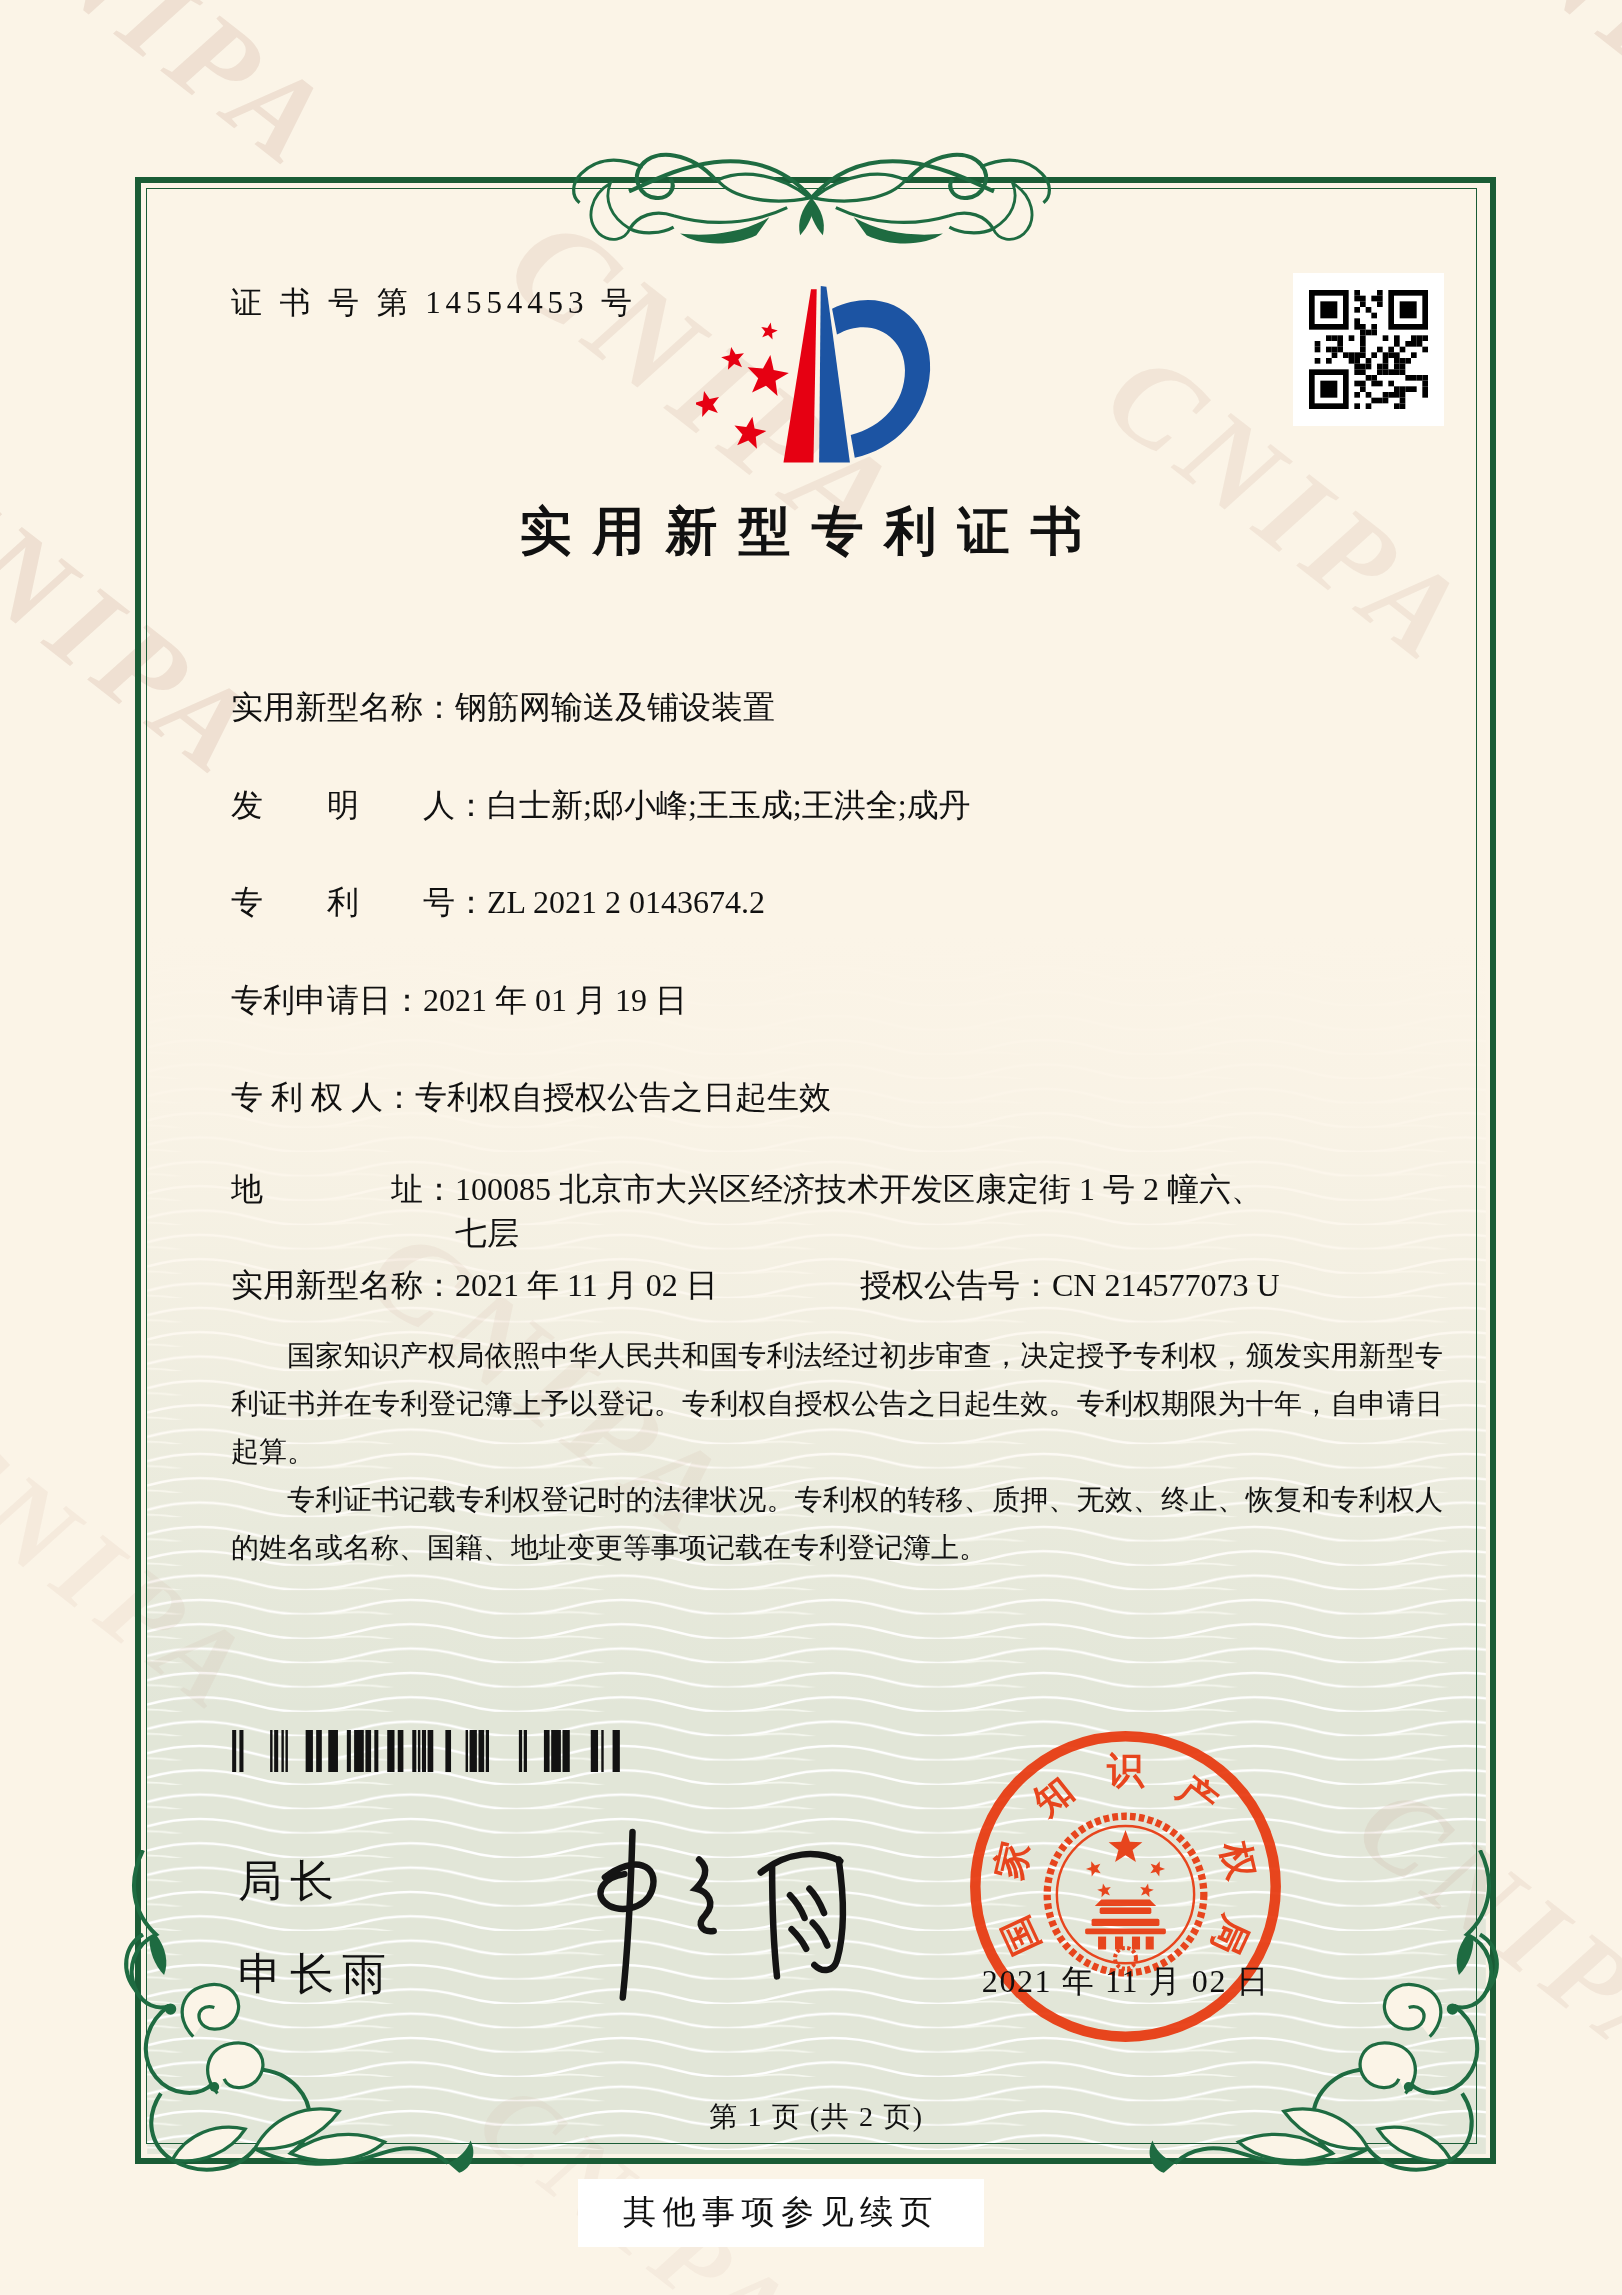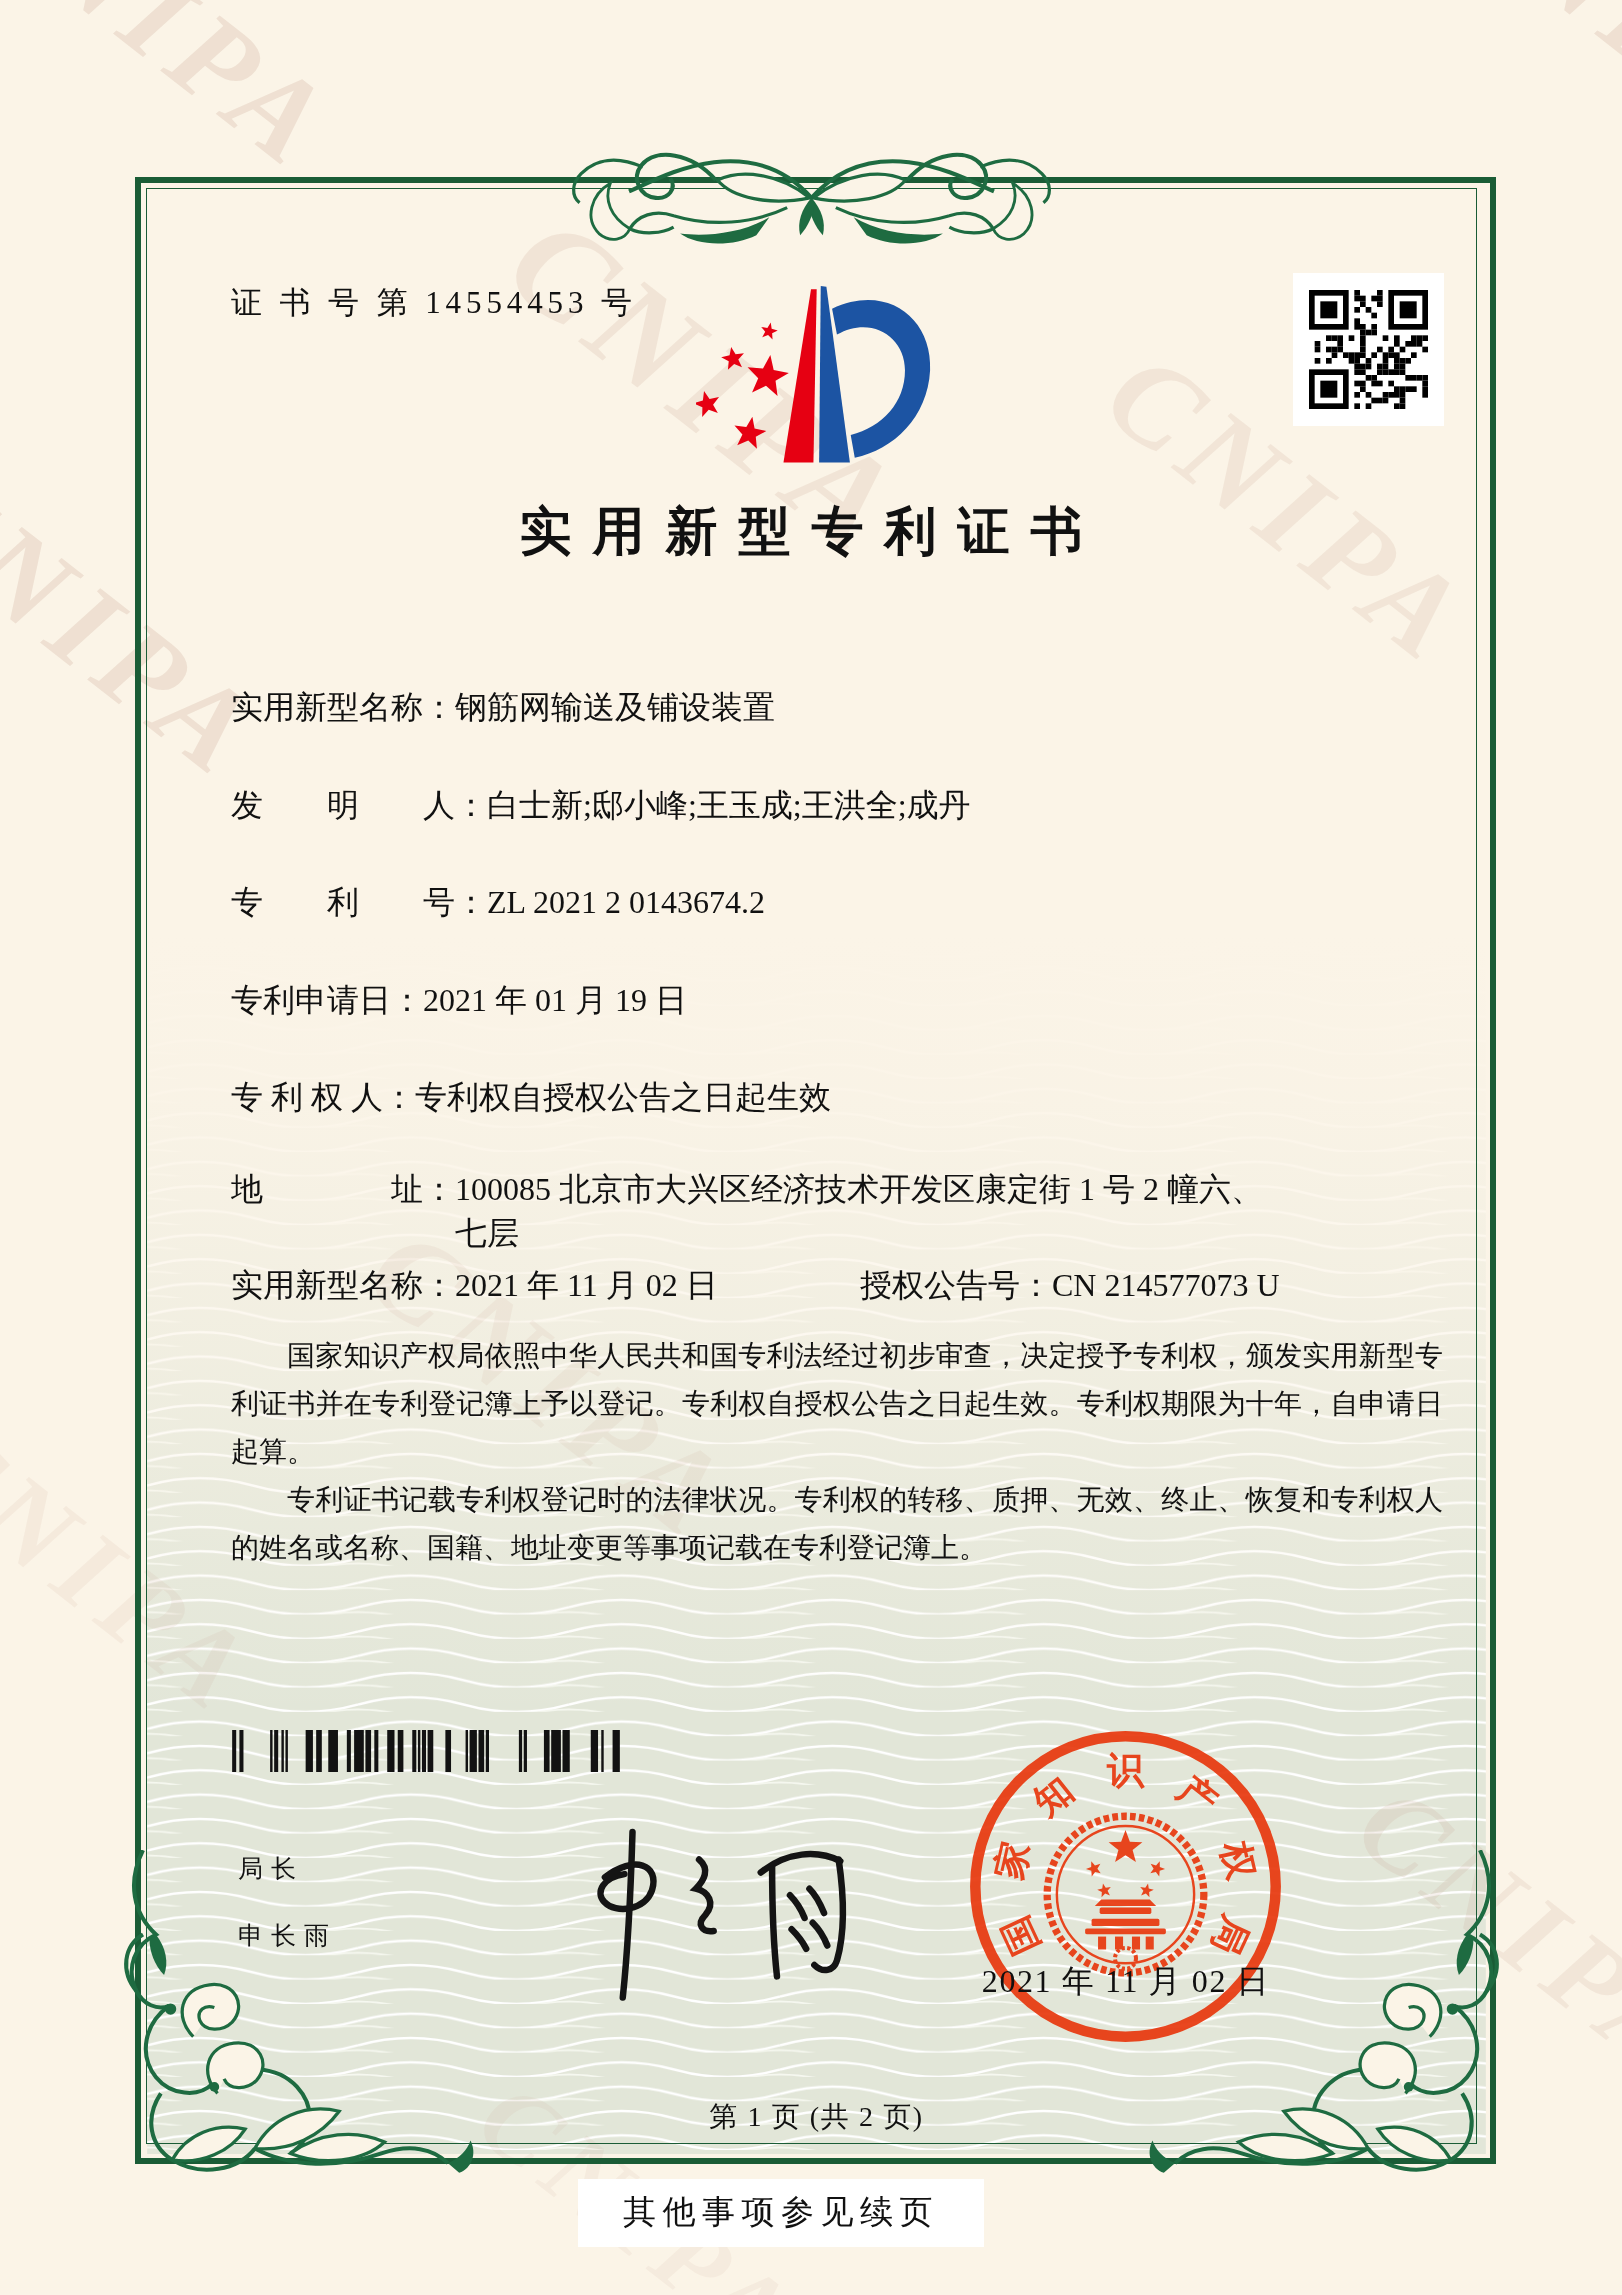--- a/index.html
+++ b/index.html
@@ -50,21 +50,21 @@
   .field-row .lab{white-space:pre;}
   .field-row .val{white-space:pre-line;}
   #row-grant{left:231px;width:1233px;}
   #row-grant .cell2{position:absolute;left:629px;top:0;}
   #body-text{
     left:231px;top:1332px;width:1212px;font-size:28px;line-height:48px;
     text-align:justify;z-index:4;
   }
   #body-text p{margin:0;text-indent:2em;}
   #barcode{left:231px;top:1730px;z-index:4;}
-  #director-block{left:238px;top:1852px;z-index:4;font-size:25px;}
+  #director-block{left:238px;top:1852px;z-index:4;font-size:44px;}
   #director-block .line{margin-bottom:34px;letter-spacing:8px;}
   #signature{left:527px;top:1814px;z-index:5;}
   #seal{left:964px;top:1725px;z-index:4;}
   #seal-date{
     left:980px;top:1960px;width:292px;text-align:center;
     font-size:32px;color:#101010;letter-spacing:1.6px;z-index:5;white-space:nowrap;
   }
   #page-info{
     left:147px;top:2098px;width:1339px;text-align:center;font-size:28px;z-index:4;
     letter-spacing:1.6px;

